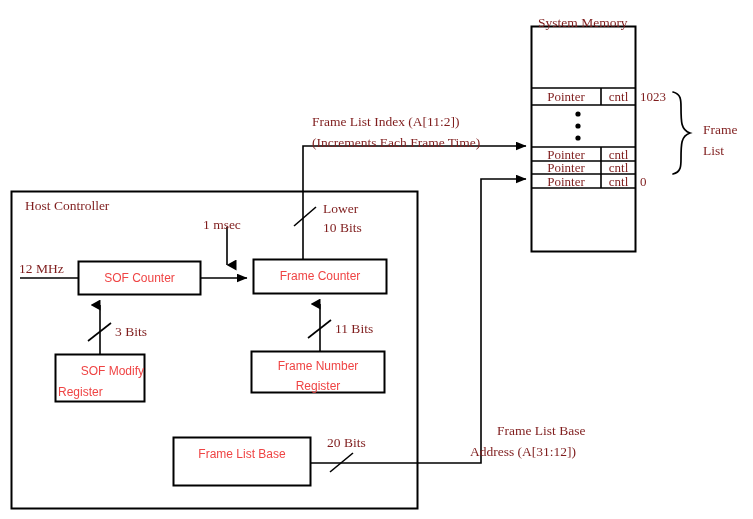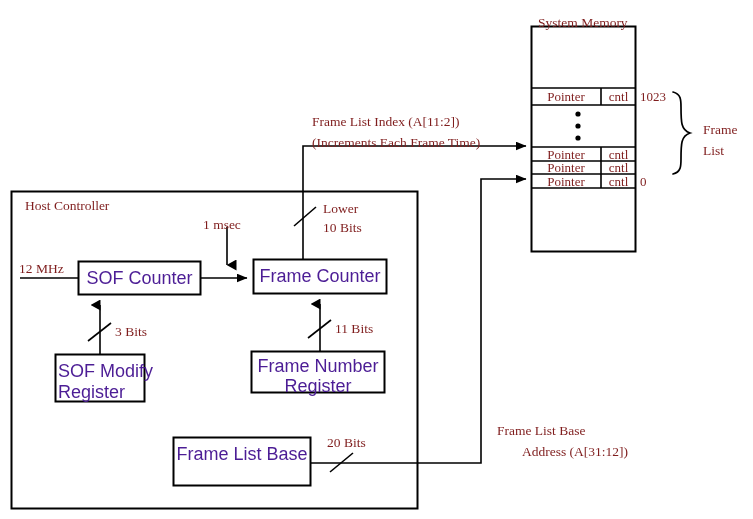--- a/index.html
+++ b/index.html
@@ -27,22 +27,22 @@
     font-family: Liberation Serif, serif;
     font-size: 13.5px;
     color: #7f1d1d;
     white-space: nowrap;
     line-height: 1.0;
   }
   .lbl.cell { font-size: 13px; }
   .boxlabel {
     position: absolute;
     font-family: "Liberation Sans", sans-serif;
-    font-size: 18px;
-    color: #4c1d95;
+    font-size: 12px;
+    color: #ef4444;
     white-space: nowrap;
     text-align: center;
     line-height: 21px;
   }
 </style>
 </head>
 <body>
 
 <div id="stage">
 
@@ -166,21 +166,21 @@
 
   <div class="boxlabel" style="left:252px; top:356px; width:132px;">Frame Number</div>
   <div class="boxlabel" style="left:252px; top:376px; width:132px;">Register</div>
 
   <div class="boxlabel" style="left:174px; top:444px; width:136px;">Frame List Base</div>
 
   <div class="lbl" style="left:312px; top:115px;">Frame List Index  (A[11:2])</div>
   <div class="lbl" style="left:312px; top:136px;">(Increments Each Frame Time)</div>
 
   <div class="lbl" style="left:497px; top:424px;">Frame List Base</div>
-  <div class="lbl" style="left:522px; top:445px;">Address (A[31:12])</div>
+  <div class="lbl" style="left:470px; top:445px;">Address (A[31:12])</div>
 
   <div class="lbl" style="left:538px; top:16px;">System Memory</div>
 
   <div class="lbl cell" style="left:531px; top:90px; width:70px; text-align:center;">Pointer</div>
   <div class="lbl cell" style="left:601px; top:90px; width:35px; text-align:center;">cntl</div>
   <div class="lbl cell" style="left:640px; top:90px;">1023</div>
 
   <div class="lbl cell" style="left:531px; top:148px; width:70px; text-align:center;">Pointer</div>
   <div class="lbl cell" style="left:601px; top:148px; width:35px; text-align:center;">cntl</div>
 

